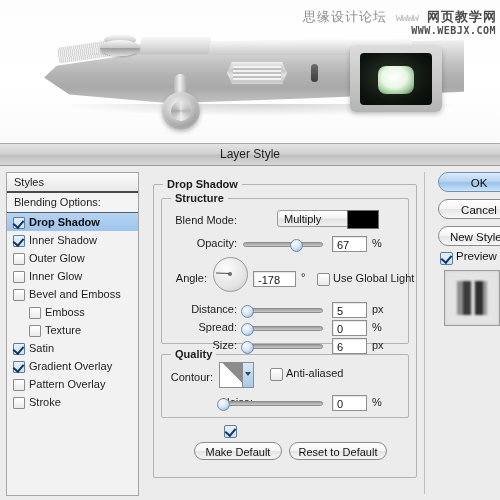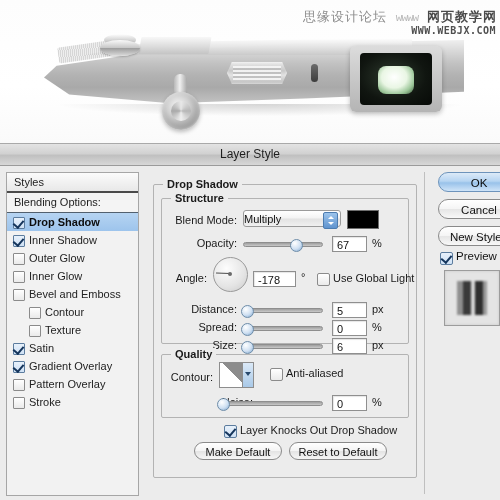--- a/index.html
+++ b/index.html
@@ -198,22 +198,23 @@
 
   .lbl {
     position: absolute; font-size: 11px; color: #1a1a1a; text-align: right;
     white-space: nowrap;
   }
   .unit { position:absolute; font-size:11px; color:#1a1a1a; }
 
   .select {
     position: absolute; height: 17px; border: 1px solid #9a9a9a; border-radius: 3px;
     background: linear-gradient(180deg,#ffffff 0%,#f3f3f3 48%,#e2e2e2 52%,#f0f0f0 100%);
-    font-size: 11px; color:#151515; line-height:17px; 
+    font-size: 11px; color:#151515; line-height:17px; padding-left: 6px;
     box-sizing: border-box;
+    margin-left: 34px;
   }
   .select .arrows {
     position:absolute; right:2px; top:1px; width:13px; height:15px;
     border-radius:2px;
     background: linear-gradient(180deg,#9cc4ec,#5f93ce);
     border:1px solid #4c7cb0;
   }
   .select .arrows::before, .select .arrows::after {
     content:""; position:absolute; left:4px; border-left:3px solid transparent;
     border-right:3px solid transparent;
@@ -355,21 +356,21 @@
 
       <div class="styles-panel">
         <div class="styles-head">Styles</div>
         <div class="blend-row">Blending Options: Default</div>
         <div class="style-list" id="style-list">
             <div class="style-item selected"><span class="cb on"></span><span>Drop Shadow</span></div>
             <div class="style-item"><span class="cb on"></span><span>Inner Shadow</span></div>
             <div class="style-item"><span class="cb"></span><span>Outer Glow</span></div>
             <div class="style-item"><span class="cb"></span><span>Inner Glow</span></div>
             <div class="style-item"><span class="cb"></span><span>Bevel and Emboss</span></div>
-            <div class="style-item indent"><span class="cb"></span><span>Contour</span></div>
+            <div class="style-item indent"><span class="cb"></span><span>Emboss</span></div>
             <div class="style-item indent"><span class="cb"></span><span>Texture</span></div>
             <div class="style-item"><span class="cb on"></span><span>Satin</span></div>
             <div class="style-item"><span class="cb on"></span><span>Gradient Overlay</span></div>
             <div class="style-item"><span class="cb"></span><span>Pattern Overlay</span></div>
             <div class="style-item"><span class="cb"></span><span>Stroke</span></div>
           </div>
       </div>
 
       <div class="main-sec">
 
@@ -434,21 +435,20 @@
         <div class="chk" style="left:123px; top:196px;"></div>
         <span class="lbl" style="left:139px; top:195px; text-align:center;">Anti-aliased</span>
 
         <span class="lbl" style="left:14px; top:224px; width:52px;padding-left:40px;">Noise:</span>
         <div class="slider-track" style="left:72px; top:229px; width:104px;"></div>
         <div class="slider-thumb" style="left:70px; top:226px;"></div>
         <div class="numfield" style="left:185px; top:223px; width:35px;">0</div>
         <span class="unit" style="left:225px; top:224px;">%</span>
 
         <div class="chk on" style="left:77px; top:253px;"></div>
-        <span class="lbl" style="left:93px; top:252px; text-align:left;">Layer Knocks Out Drop Shadow</span>
 
         <div class="pillbtn" style="left:47px; top:270px; width:88px;">Make Default</div>
         <div class="pillbtn" style="left:142px; top:270px; width:98px;">Reset to Default</div>
       </div>
 
       <div class="vsep"></div>
 
       <div class="right-col">
         <div class="btn primary" style="top:0px;">OK</div>
         <div class="btn" style="top:27px;">Cancel</div>

